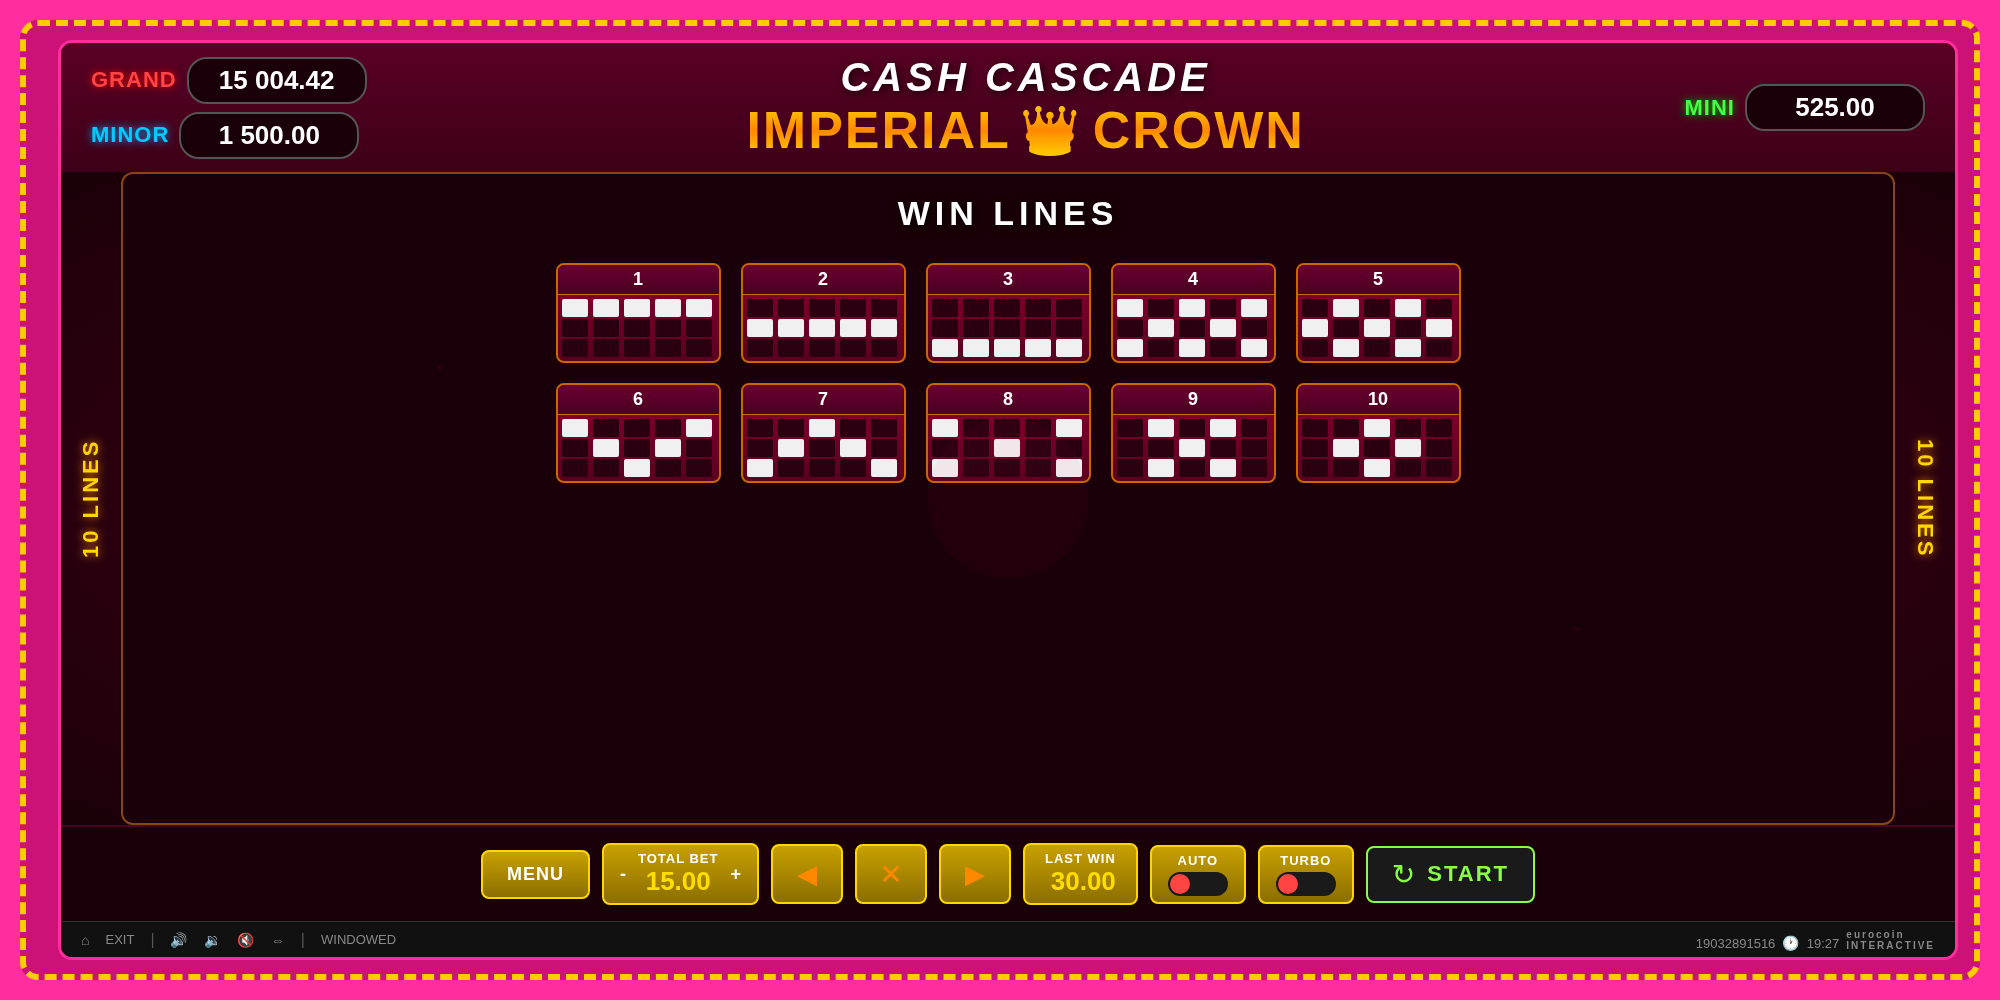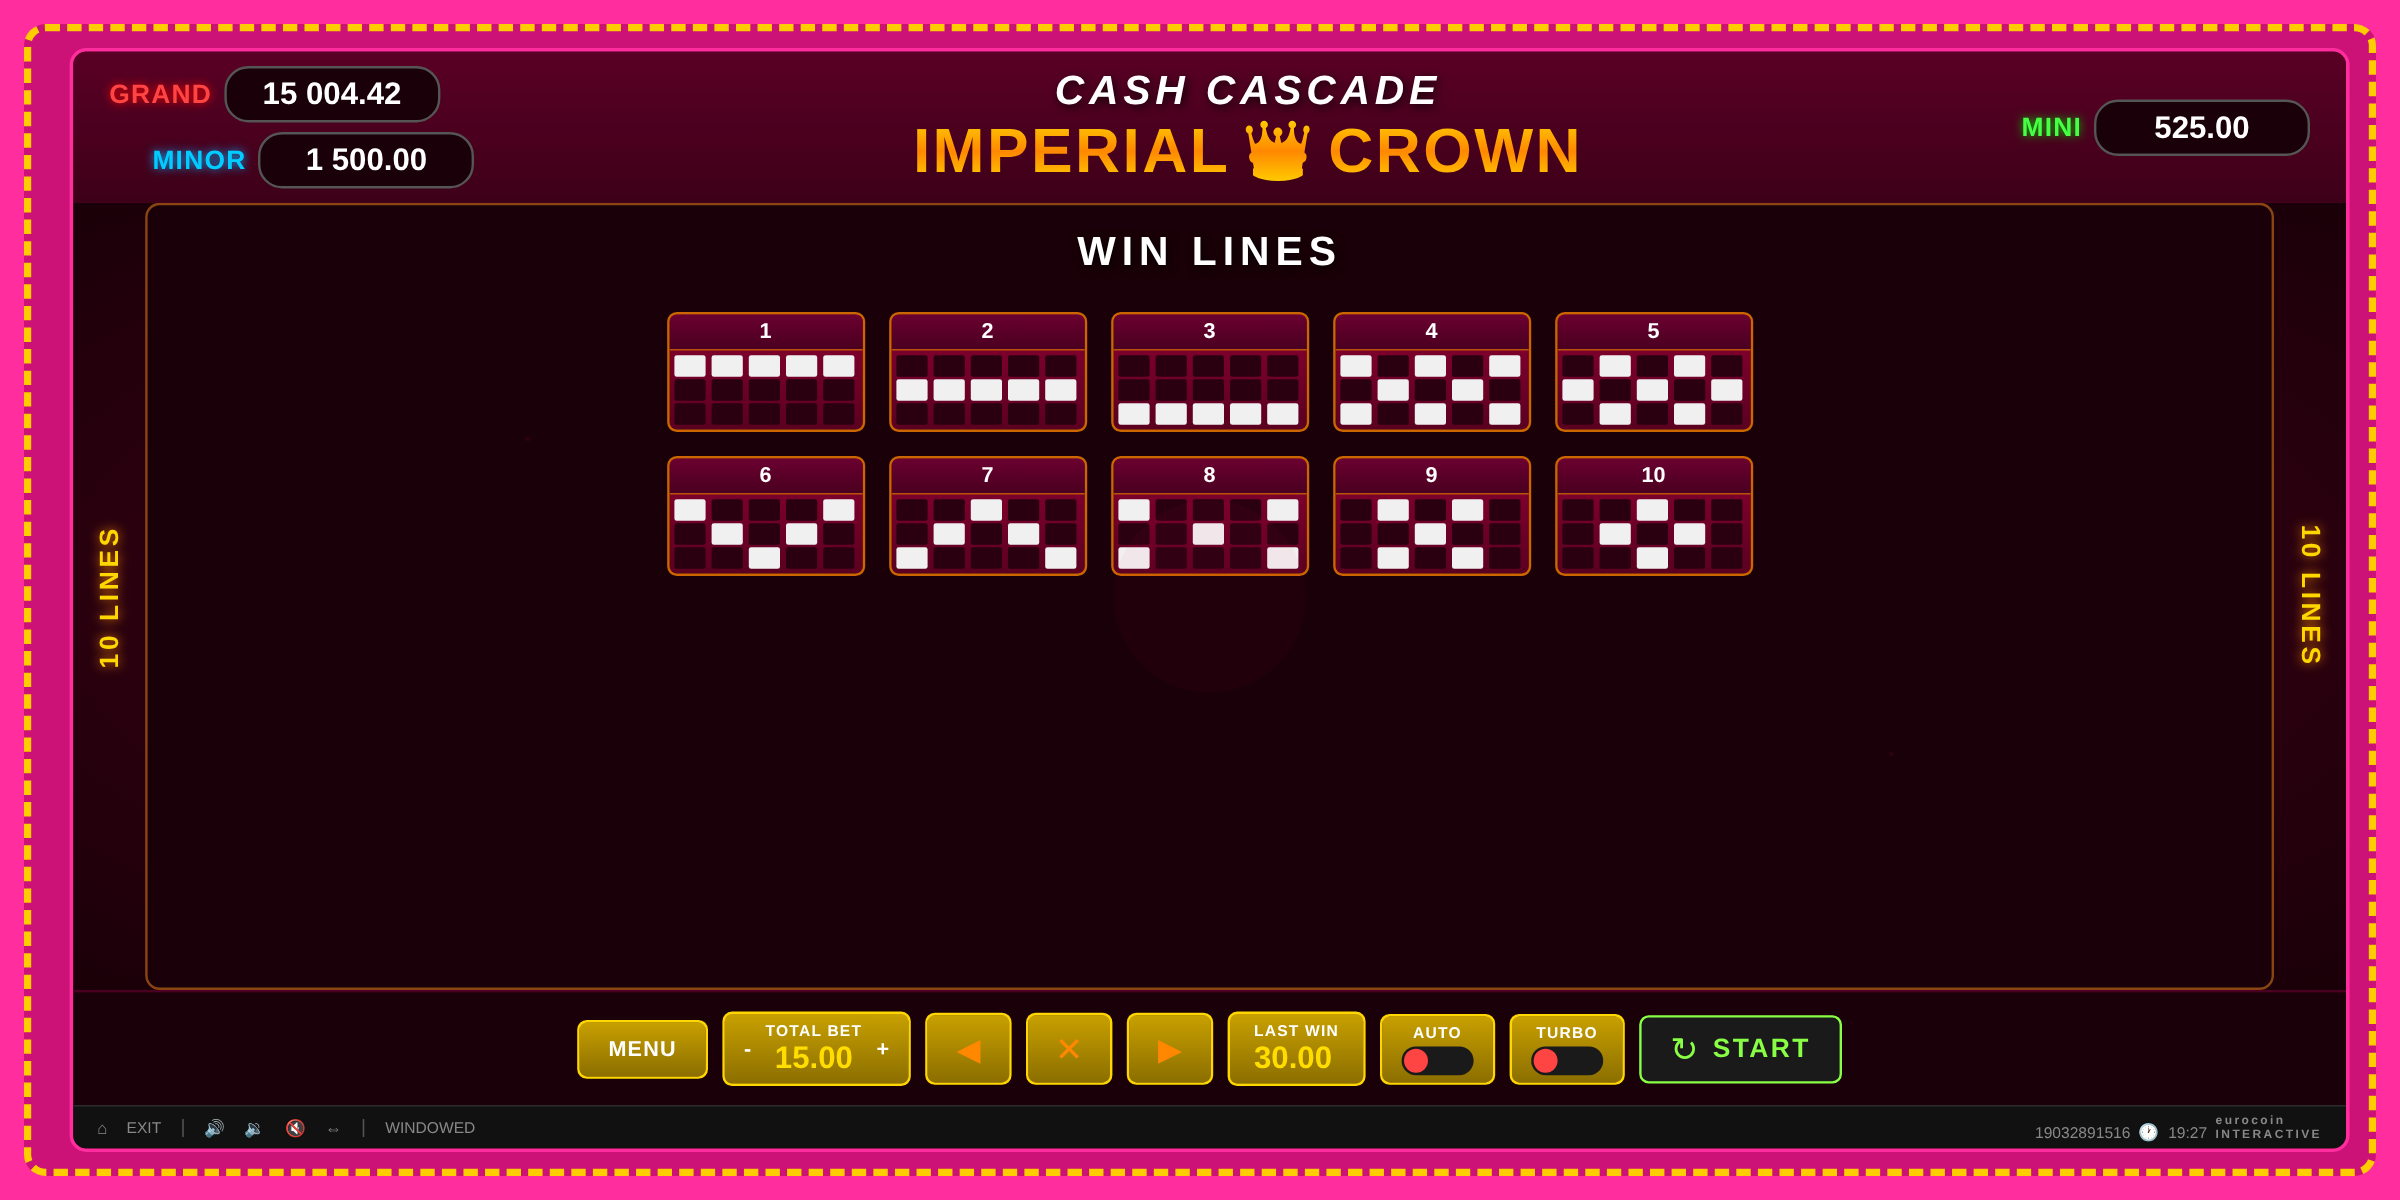--- a/index.html
+++ b/index.html
@@ -62,21 +62,21 @@
       gap: 10px;
     }
 
     .jackpot-label {
       font-size: 22px;
       font-weight: 900;
       letter-spacing: 1px;
     }
 
     .jackpot-label.grand { color: #ff4444; text-shadow: 0 0 8px #ff0000; }
-    .jackpot-label.minor { color: #00ccff; text-shadow: 0 0 8px #00aaff; margin-left: 36px; }
+    .jackpot-label.minor { color: #00ccff; text-shadow: 0 0 8px #00aaff; }
     .jackpot-label.major { color: #cc44ff; text-shadow: 0 0 8px #aa00ff; }
     .jackpot-label.mini { color: #44ff44; text-shadow: 0 0 8px #00cc00; }
 
     .jackpot-value {
       background: #1a0008;
       border-radius: 20px;
       padding: 6px 22px;
       color: #fff;
       font-size: 26px;
       font-weight: 900;
@@ -85,21 +85,21 @@
       text-align: center;
     }
 
     .logo-center {
       text-align: center;
       flex: 1;
     }
 
     .logo-top {
       color: #fff;
-      font-size: 34px;
+      font-size: 40px;
       font-weight: 900;
       letter-spacing: 4px;
       text-shadow: 2px 2px 8px rgba(0,0,0,0.8);
       font-style: italic;
       text-align: center;
     }
 
     .logo-main {
       font-size: 52px;
       font-weight: 900;
@@ -306,21 +306,21 @@
       cursor: pointer;
       font-size: 28px;
       color: #ff8800;
     }
 
     .last-win-box {
       background: linear-gradient(180deg, #c8a000 0%, #8b6e00 100%);
       border: 2px solid #ffd700;
       border-radius: 8px;
       padding: 6px 20px;
-      text-align: left;
+      text-align: right;
     }
 
     .last-win-label {
       color: #fff;
       font-size: 13px;
       font-weight: 700;
       letter-spacing: 1px;
     }
 
     .last-win-value {

